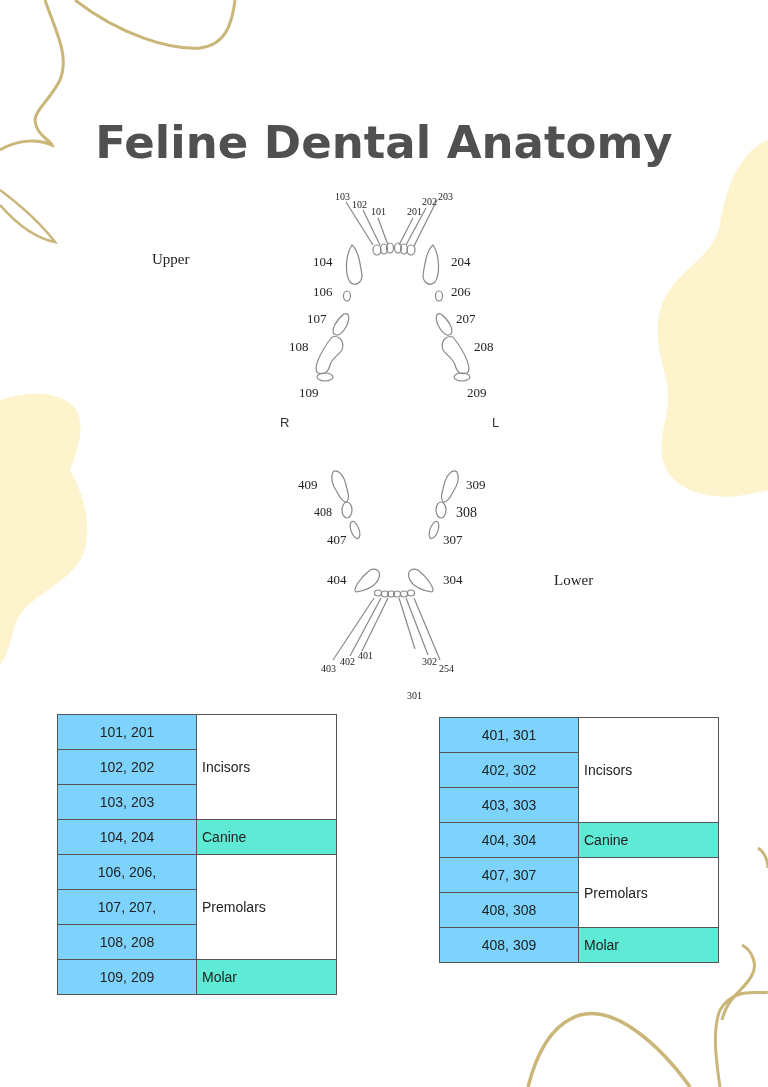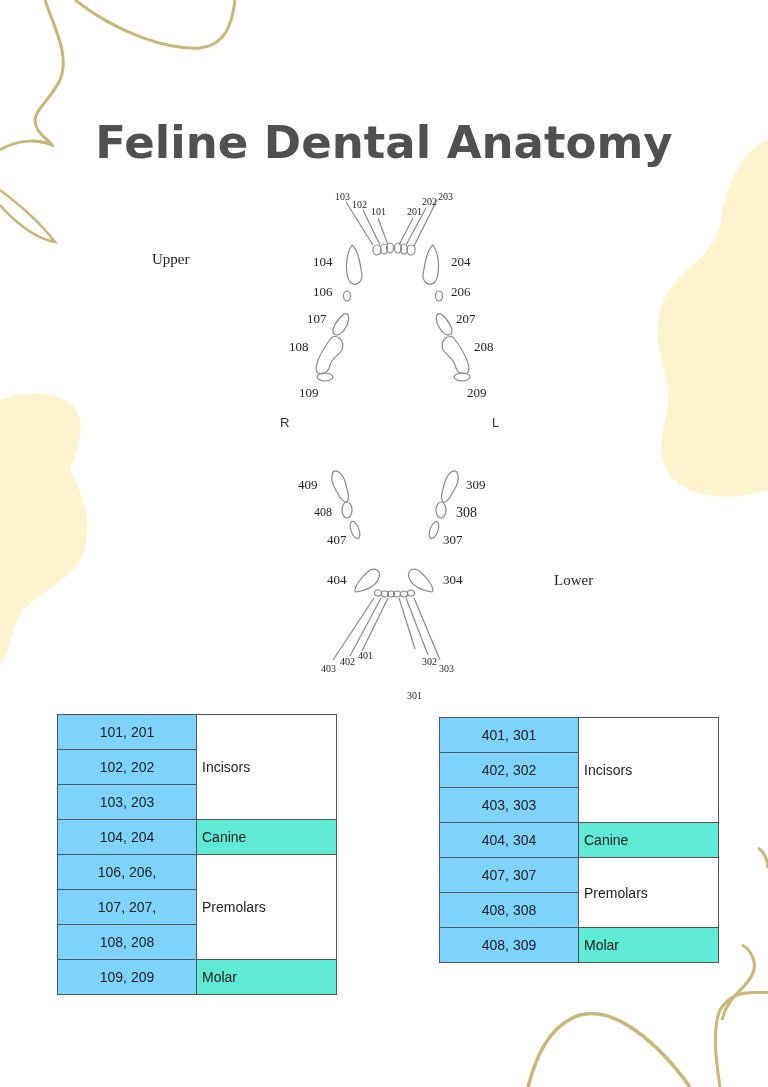--- a/index.html
+++ b/index.html
@@ -139,21 +139,21 @@
 <div class="lbl" style="left:327px;top:532px;font-size:13px;">407</div>
 <div class="lbl" style="left:443px;top:532px;font-size:13px;">307</div>
 <div class="lbl" style="left:327px;top:572px;font-size:13px;">404</div>
 <div class="lbl" style="left:443px;top:572px;font-size:13px;">304</div>
 
 <div class="lbl" style="left:321px;top:663px;font-size:10px;">403</div>
 <div class="lbl" style="left:340px;top:656px;font-size:10px;">402</div>
 <div class="lbl" style="left:358px;top:650px;font-size:10px;">401</div>
 <div class="lbl" style="left:407px;top:647px;font-size:10px;margin-top:43px;">301</div>
 <div class="lbl" style="left:422px;top:656px;font-size:10px;">302</div>
-<div class="lbl" style="left:439px;top:663px;font-size:10px;">303</div>
+<div class="lbl" style="left:439px;top:663px;font-size:10px;">254</div>
 
 <table class="dt" style="left:57px;top:714px;">
   <tbody>
       <tr>
     <td class="num">101, 201</td>
     <td class="cat white" rowspan="3">Incisors</td>
   </tr>
   <tr>
     <td class="num">102, 202</td>
   </tr>

